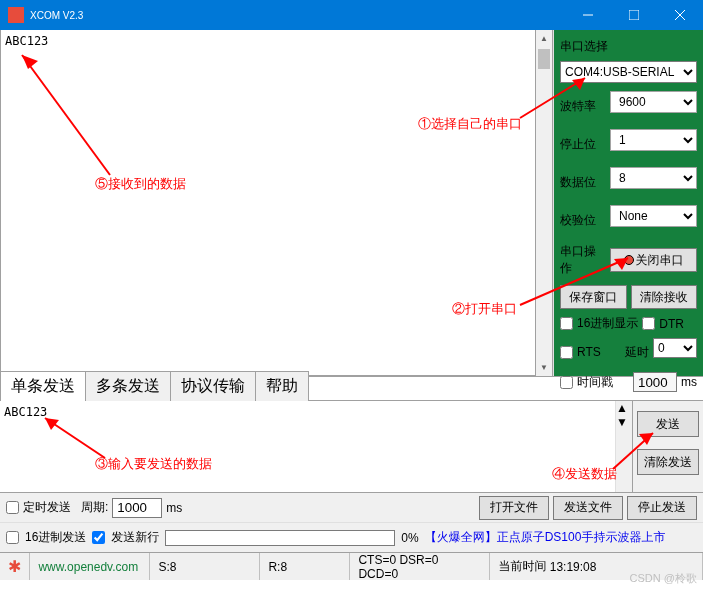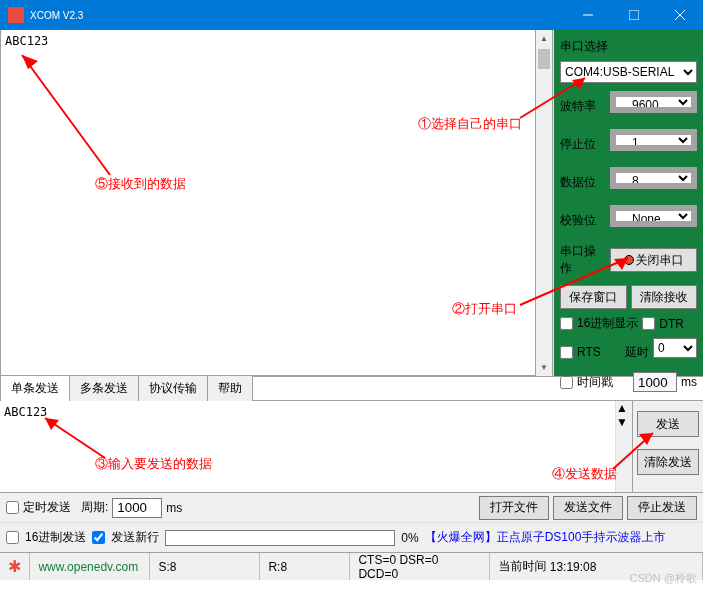--- a/index.html
+++ b/index.html
@@ -16,32 +16,32 @@
 .rx-scroll { width: 17px; background: #f0f0f0; border-right: 1px solid #a0a0a0; display: flex; flex-direction: column; }
 .rx-scroll .thumb { height: 20px; background: #c0c0c0; margin: 2px; }
 .rx-scroll .fill { flex: 1; }
 .rx-scroll .arr { height: 17px; display: flex; align-items: center; justify-content: center; font-size: 8px; color: #606060; }
 
 .side { width: 150px; border-left: 1px solid #e0e0e0; padding: 6px 6px 0 6px; background: #15803d; }
 .side .heading { font-size: 12px; margin: 2px 0 6px; }
 .side select { width: 100%; height: 22px; border: 1px solid #7a7a7a; background: #fff; font-size: 12px; margin-bottom: 8px; }
 .side .row { display: flex; align-items: center; margin-bottom: 8px; gap: 6px; }
 .side .row label { width: 44px; font-size: 12px; }
-.side .row select, .side .row input[type=text] { flex: 1; height: 22px; border: 6px solid #a3a3a3; background: #fff; font-size: 12px; padding-left: 12px; min-width: 0; }
+.side .row select, .side .row input[type=text] { flex: 1; height: 22px; border: 1px solid #a3a3a3; background: #fff; font-size: 12px; padding-left: 4px; min-width: 0; }
 .side .op-btn { flex: 1; height: 24px; border: 1px solid #7a7a7a; background: #e1e1e1; font-size: 12px; display: flex; align-items: center; justify-content: center; gap: 2px; }
 .side .op-btn .rec { width: 10px; height: 10px; border-radius: 50%; background: #e74c3c; border: 1px solid #000; }
 .side .btn-pair { display: flex; gap: 4px; margin-bottom: 6px; }
 .side .btn-pair button { flex: 1; height: 24px; border: 1px solid #7a7a7a; background: #e1e1e1; font-size: 12px; }
 .side .chk-row { display: flex; align-items: center; gap: 4px; margin-bottom: 6px; }
 .side .chk-row input[type=checkbox] { width: 13px; height: 13px; }
 .side .chk-row .sm-sel { width: 44px; height: 20px; border: 1px solid #7a7a7a; }
 .side .chk-row .sm-txt { width: 44px; height: 20px; border: 1px solid #7a7a7a; background: #f7f7f7; padding-left: 4px; }
 
 .tabs { border-top: 1px solid #a0a0a0; display: flex; height: 24px; align-items: flex-end; background: #fff; }
-.tab { padding: 4px 10px; border: 1px solid #a0a0a0; border-bottom: none; background: #fff; margin-right: -1px; font-size: 12px; position: relative; top: 1px; }
+.tab { padding: 4px 10px; border: 1px solid #a0a0a0; border-bottom: none; background: #fff; margin-right: -1px; font-size: 16px; position: relative; top: 1px; }
 .tab.active { background: #fff; }
 .tab.inactive { background: #f0f0f0; }
 
 .tx-section { display: flex; border-top: 1px solid #a0a0a0; height: 92px; }
 .tx-area { flex: 1; border: none; border-right: 1px solid #e0e0e0; padding: 4px; font-family: Consolas, monospace; font-size: 12px; resize: none; outline: none; }
 .tx-scroll { width: 17px; background: #f0f0f0; border-right: 1px solid #a0a0a0; display: flex; flex-direction: column; }
 .tx-side { width: 70px; background: #f0f0f0; padding: 6px 4px; display: flex; flex-direction: column; gap: 8px; }
 .tx-side button { height: 26px; border: 1px solid #7a7a7a; background: #e1e1e1; font-size: 12px; margin-top:4px; }
 
 .controls { display: flex; align-items: center; border-top: 1px solid #a0a0a0; padding: 4px 6px; gap: 4px; background: #f0f0f0; height: 30px; }

